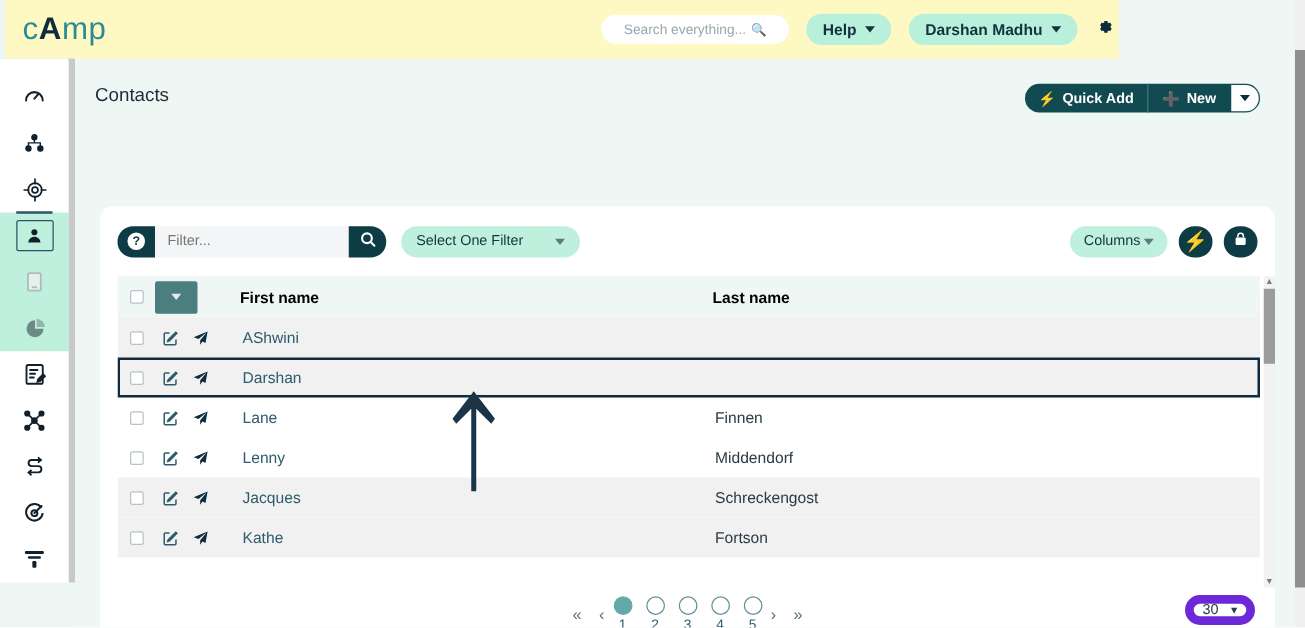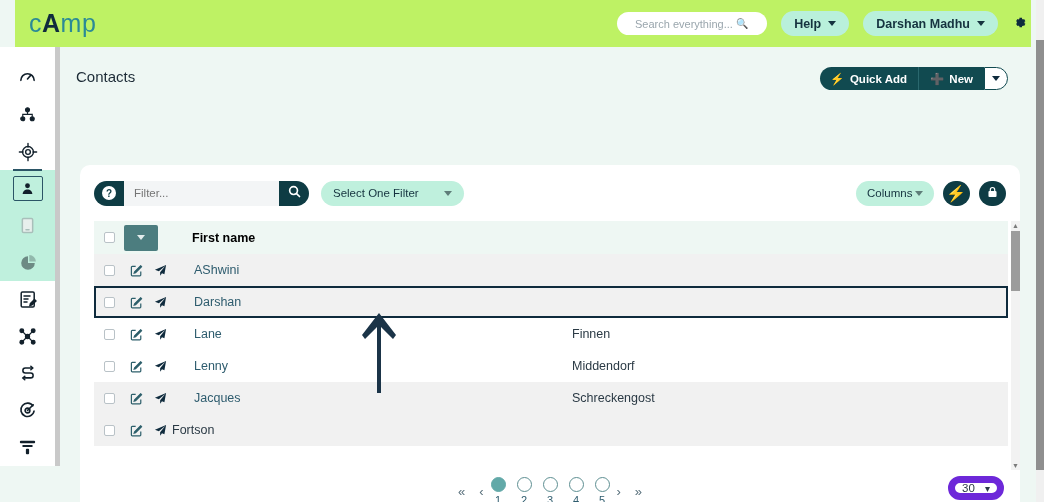--- a/index.html
+++ b/index.html
@@ -6,22 +6,22 @@
   html, body {
     width: 1044px; height: 502px;
     font-family: "Liberation Sans", sans-serif;
     background: #ffffff;
     overflow: hidden;
   }
   #app { position: relative; width: 1044px; height: 502px; background:#eef7f3; }
 
   
   .topbar {
-    position:absolute; left:15px; top:0; width:1016px; height:47px;
-    background:#bef264;
+    position:absolute; left:4px; top:0; width:891px; height:47px;
+    background:#fef9c3;
     display:flex; align-items:center;
   }
   .logo { margin-left:14px; font-size:25px; letter-spacing:.5px; font-weight:400; }
   .logo .c1 { color:#2b8a96; }
   .logo .c2 { color:#0f2b3d; font-weight:700; }
   .logo .c3 { color:#2b8a96; }
   .topbar-right {
     margin-left:auto; display:flex; align-items:center; gap:14px; padding-right:4px;
   }
   .search-box {
@@ -407,20 +407,21 @@
         <div class="trow thead">
           <div class="c-chk">
             <span class="chk"></span>
           </div>
           <div class="c-hdrbtn">
             <span class="hdr-dd">
               <span class="caret-w"></span>
             </span>
           </div>
           <div class="c-first">First name</div>
+          <div class="c-last">Last name</div>
         </div>
 
         <div id="rows">
             <div class="trow tr-alt">
               <div class="c-chk">
                 <span class="chk"></span>
               </div>
               <div class="c-ic1">
                 <svg width="13" height="13" viewBox="0 0 14 14" fill="none" stroke="#2d5f6b" stroke-width="1.3">
                   <path d="M11.4 1.9l1 1-6.4 6.4-1.5.5.5-1.5z" fill="#2d5f6b"></path>
@@ -515,20 +516,21 @@
                 <svg width="13" height="13" viewBox="0 0 14 14" fill="none" stroke="#2d5f6b" stroke-width="1.3">
                   <path d="M11.4 1.9l1 1-6.4 6.4-1.5.5.5-1.5z" fill="#2d5f6b"></path>
                   <path d="M11.6 8.2v3.6a.9.9 0 0 1-.9.9H2.4a.9.9 0 0 1-.9-.9V3.5a.9.9 0 0 1 .9-.9h3.7"></path>
                 </svg>
               </div>
               <div class="c-ic2">
                 <svg width="13" height="13" viewBox="0 0 14 14" fill="#0f2b3d">
                   <path d="M13 1.2L1 6.3l4.2 1.4L12.3 2 6.6 8.8v3.9l2-2.7 2.6 1.1z"></path>
                 </svg>
               </div>
+              <div class="c-first">Kathe</div>
               <div class="c-last">Fortson</div>
             </div>
           </div>
       </div>
 
       <div class="inner-scroll">
         <span class="scroll-arrow" style="top:1px">▲</span>
         <div class="inner-thumb"></div>
         <span class="scroll-arrow" style="bottom:1px">▼</span>
       </div>

